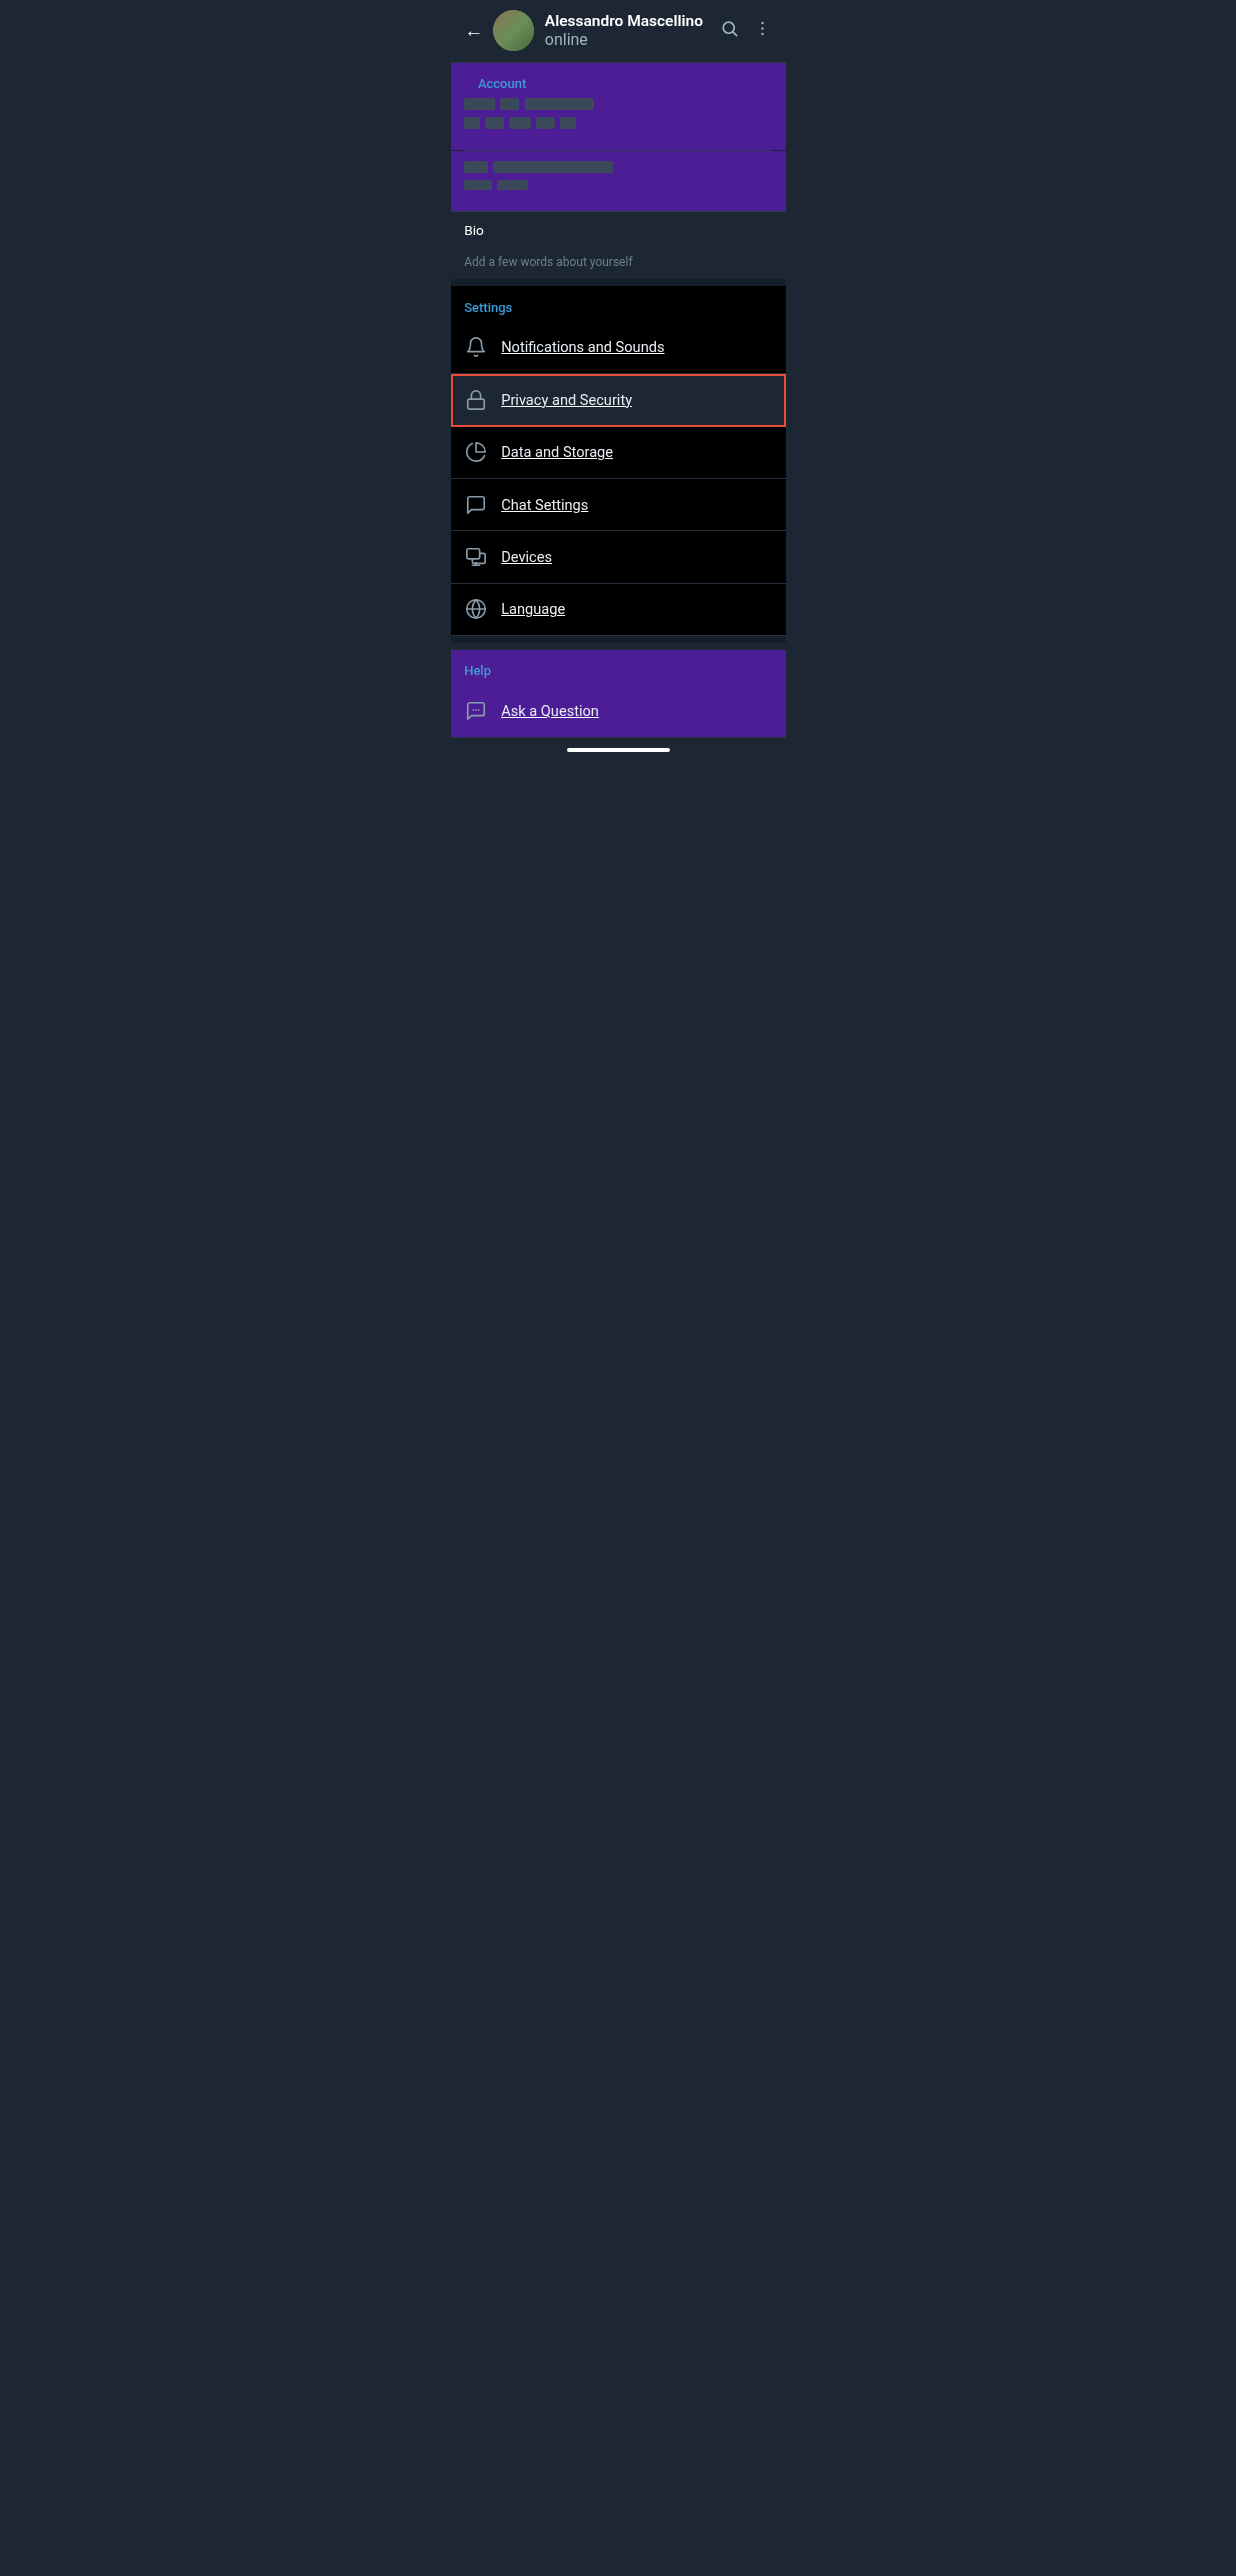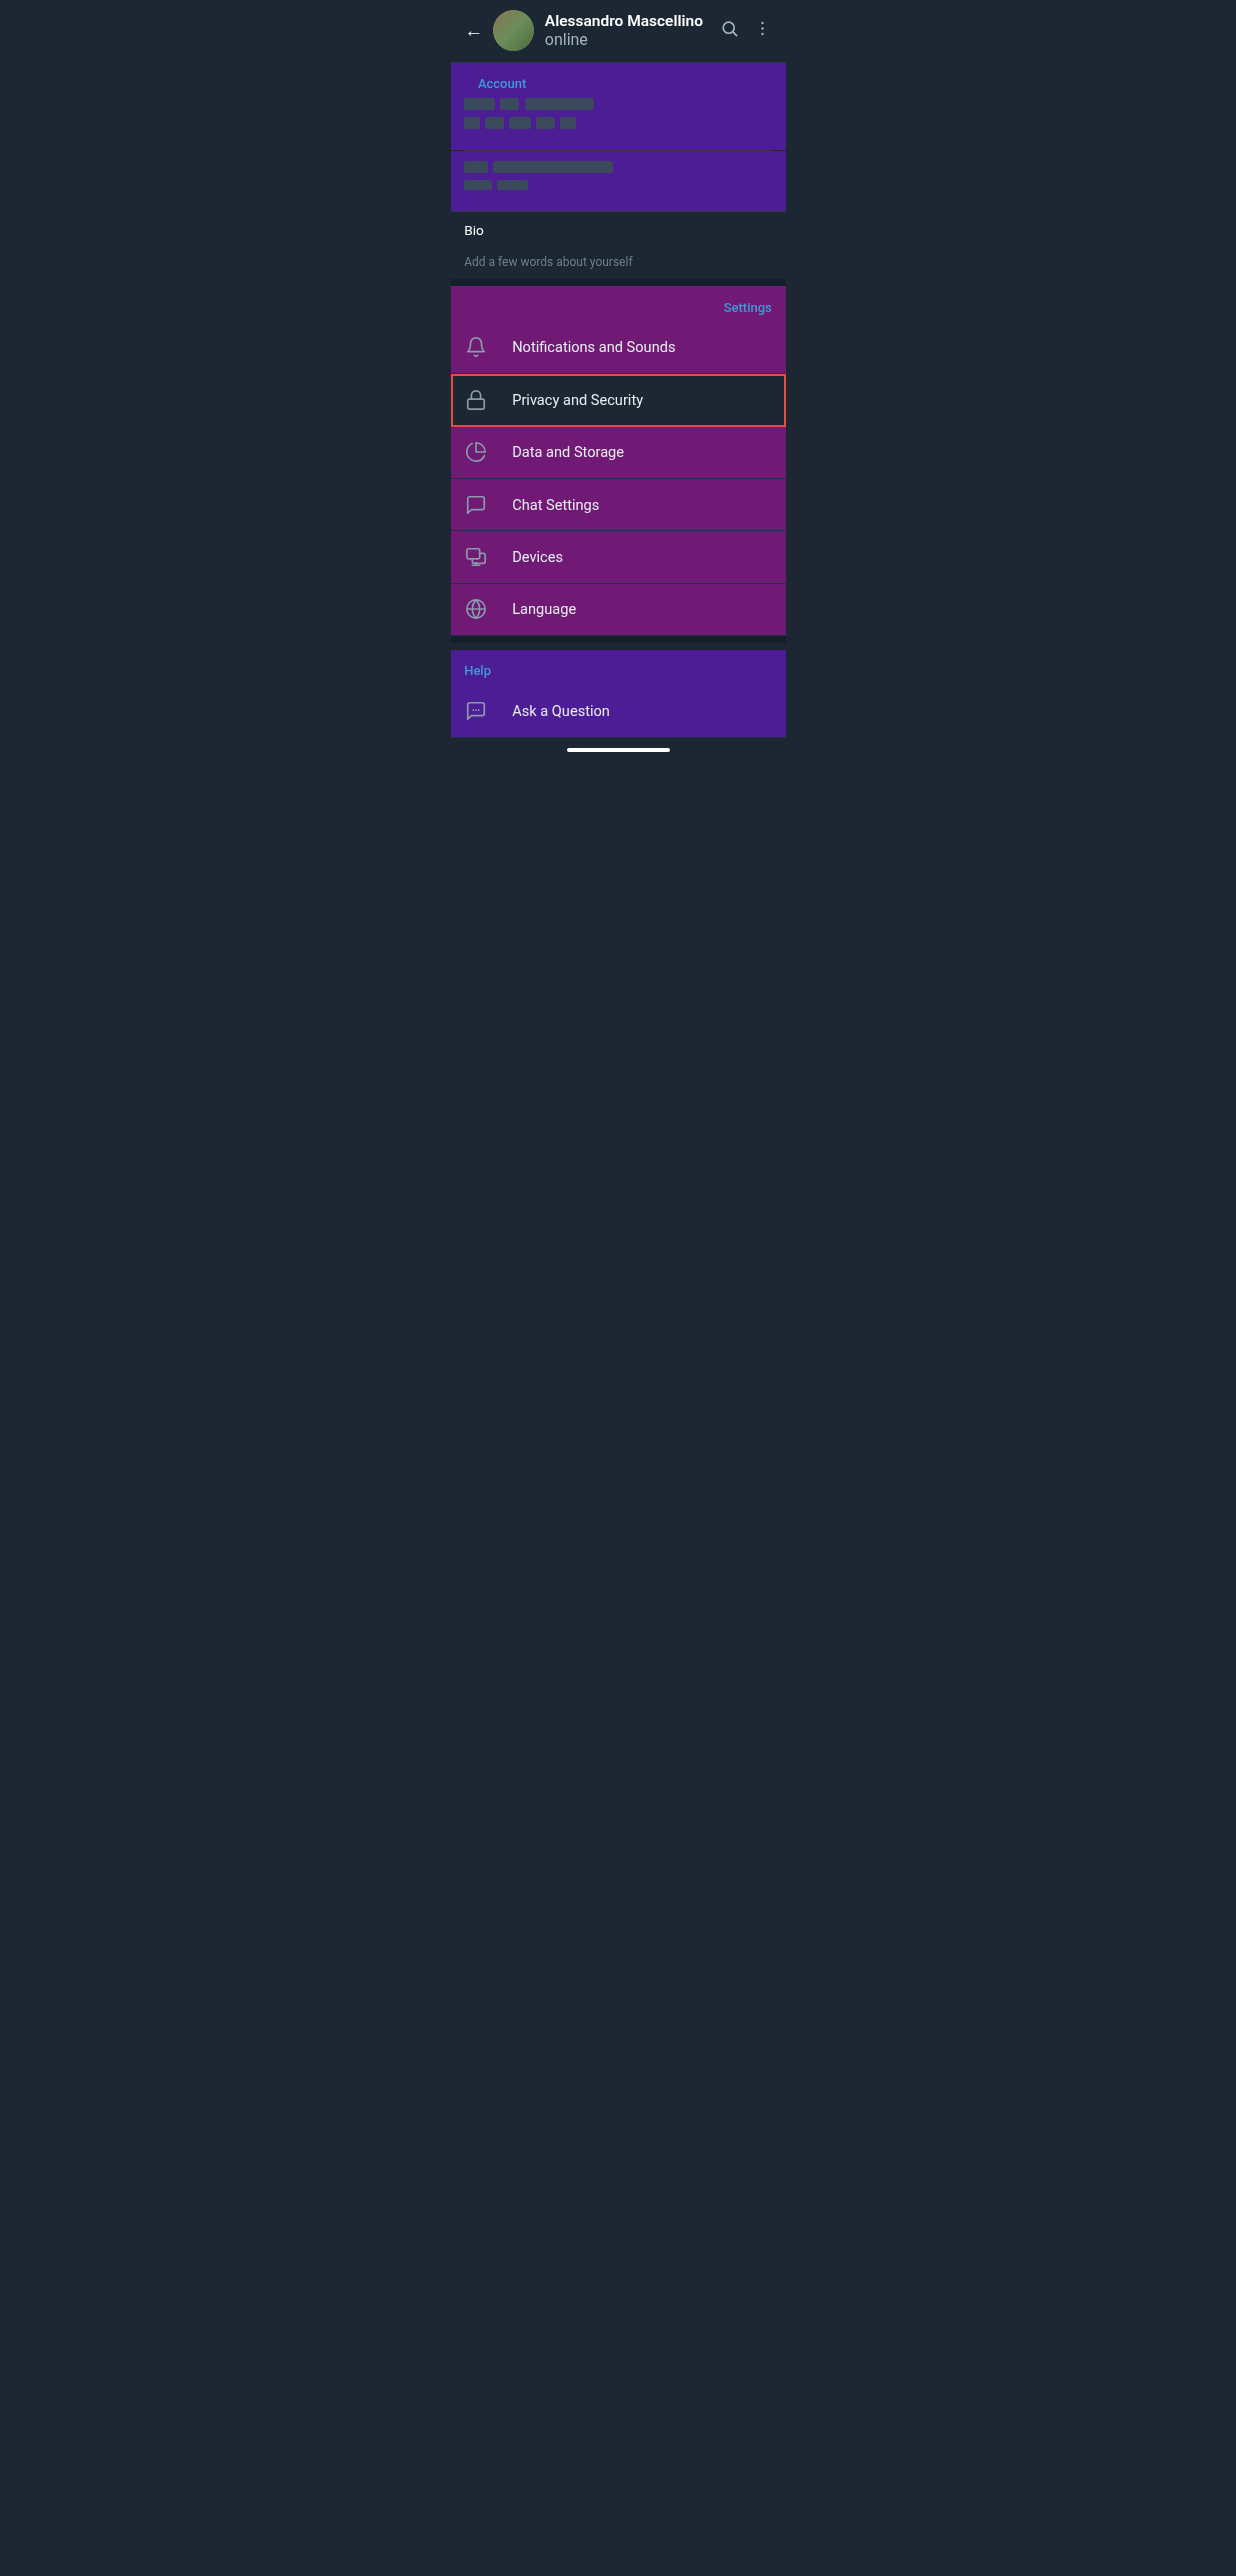--- a/index.html
+++ b/index.html
@@ -126,32 +126,32 @@
     }
 
     
     .section-divider {
       height: 6.9px;
       background-color: #151f2b;
     }
 
     
     .settings-section {
-      background-color: #701a75;
-      text-align: right;
+      background-color: #000000;
     }
 
     .menu-item {
       display: flex;
       align-items: center;
-      gap: 24px;
+      gap: 13px;
       padding: 13.7px 13.7px;
       border-bottom: 0.9px solid #253040;
       cursor: pointer;
       position: relative;
+      text-decoration: underline;
     }
 
     .menu-item.highlighted {
       outline: 2.6px solid #e74c3c;
       outline-offset: -2.6px;
       background-color: #1c2733;
       z-index: 1;
     }
 
     .menu-icon {

